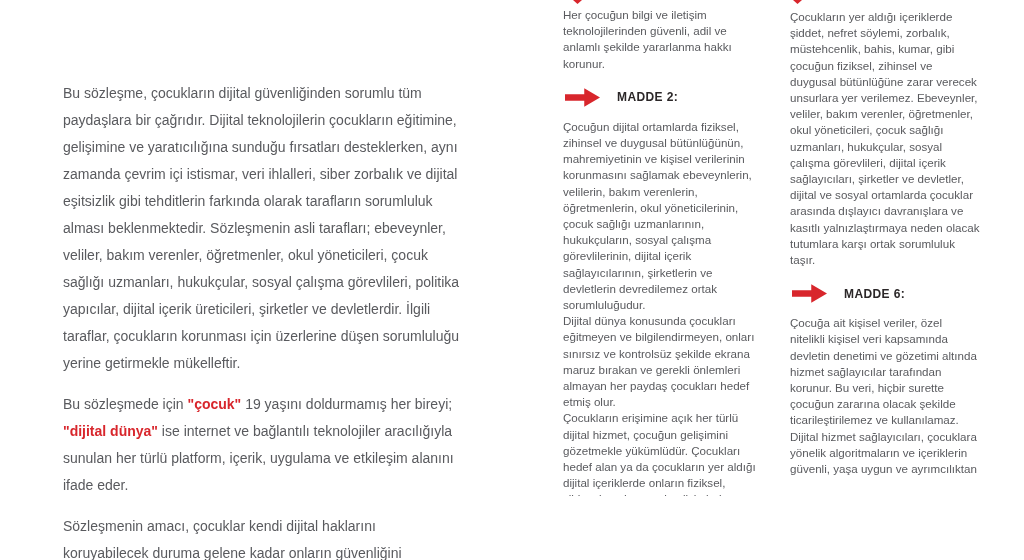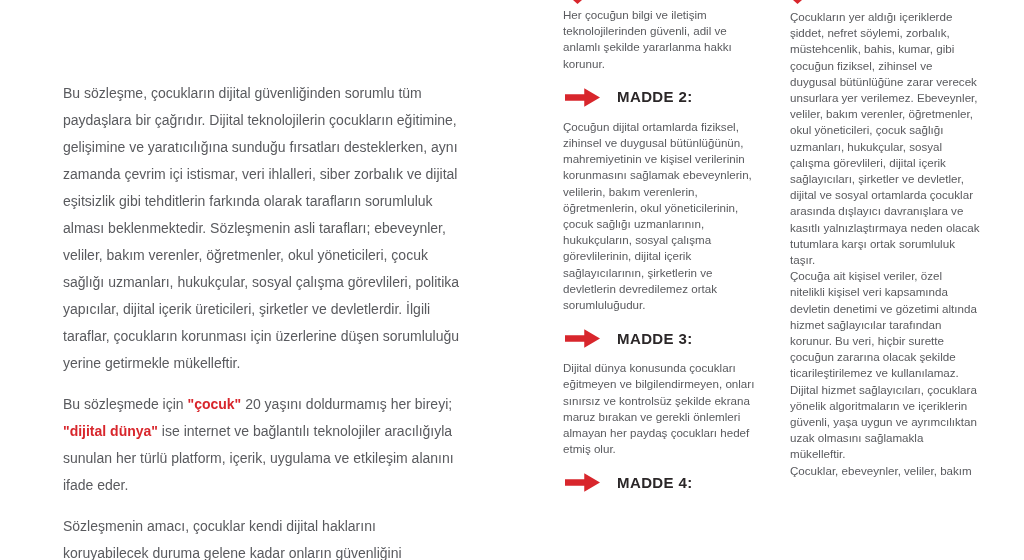--- a/index.html
+++ b/index.html
@@ -13,75 +13,69 @@
   .col-left{left:63px;top:80px;width:400px;font-size:14px;line-height:27px;}
   .col-left p{margin:0 0 14px 0;}
   .term{color:#d8262c;font-weight:bold;}
   .col-mid{left:563px;top:0;width:194px;height:496px;overflow:hidden;
            font-size:11.6px;line-height:16.2px;padding-top:7px;box-sizing:border-box;}
   .col-right{left:790px;top:0;width:190px;height:480px;overflow:hidden;
            font-size:11.6px;line-height:16.2px;padding-top:9px;box-sizing:border-box;}
   .colp{margin:0;}
   .madde-head{display:flex;align-items:center;gap:16px;margin:15px 0 11px 1px;}
   .arrow{width:37px;height:21px;flex:0 0 auto;display:block;}
-  .madde-title{font-size:15px;font-weight:bold;color:#2b2728;letter-spacing:0.4px;white-space:nowrap;}
+  .madde-title{font-size:12px;font-weight:bold;color:#2b2728;letter-spacing:0.4px;white-space:nowrap;}
   .arrow-tip{position:absolute;top:0;width:9px;height:4px;background:#d8262c;
              clip-path:polygon(0 0,100% 0,50% 100%);}
   .tip-mid{left:573px;}
   .tip-right{left:793px;}
 </style>
 </head>
 <body>
 
 <div class="arrow-tip tip-mid"></div>
 <div class="arrow-tip tip-right"></div>
 
 <div class="col col-left">
   <p>Bu sözleşme, çocukların dijital güvenliğinden sorumlu tüm paydaşlara bir çağrıdır. Dijital teknolojilerin çocukların eğitimine, gelişimine ve yaratıcılığına sunduğu fırsatları desteklerken, aynı zamanda çevrim içi istismar, veri ihlalleri, siber zorbalık ve dijital eşitsizlik gibi tehditlerin farkında olarak tarafların sorumluluk alması beklenmektedir. Sözleşmenin asli tarafları; ebeveynler, veliler, bakım verenler, öğretmenler, okul yöneticileri, çocuk sağlığı uzmanları, hukukçular, sosyal çalışma görevlileri, politika yapıcılar, dijital içerik üreticileri, şirketler ve devletlerdir. İlgili taraflar, çocukların korunması için üzerlerine düşen sorumluluğu yerine getirmekle mükelleftir.</p>
-  <p><span>Bu sözleşmede için </span><span class="term">"çocuk"</span><span> 20 yaşını doldurmamış her bireyi; </span><span class="term">"dijital dünya"</span><span> ise internet ve bağlantılı teknolojiler aracılığıyla sunulan her türlü platform, içerik, uygulama ve etkileşim alanını ifade eder.</span></p>
+  <p><span>Bu sözleşmede için </span><span class="term">"çocuk"</span><span> 19 yaşını doldurmamış her bireyi; </span><span class="term">"dijital dünya"</span><span> ise internet ve bağlantılı teknolojiler aracılığıyla sunulan her türlü platform, içerik, uygulama ve etkileşim alanını ifade eder.</span></p>
   <p>Sözleşmenin amacı, çocuklar kendi dijital haklarını koruyabilecek duruma gelene kadar onların güvenliğini sağlamak ve dijital dünyada çocukların üstün yararını gözeten sürdürülebilir bir iş birliği çerçevesi oluşturmaktır. Bu sözleşme yalnızca hukuki bir çerçeve değil, aynı zamanda toplumsal bir seferberlik çağrısıdır. Her çocuk, dijital dünyada da bir birey olarak var olmalı; haklarıyla tanınmalı, sesiyle duyulmalı ve tüm varlığıyla korunmalıdır. Taraflar, ortak sorumluluk bilinciyle dijital dünyada çocukların fiziksel, zihinsel ve duygusal esenliğini koruyacak önlemleri almayı taahhüt ederek aşağıdaki ilkeleri ve yükümlülükleri kabul eder:</p>
 </div>
 
 <div class="col col-mid">
   <p class="colp">Her çocuğun bilgi ve iletişim teknolojilerinden güvenli, adil ve anlamlı şekilde yararlanma hakkı korunur.</p>
 
   <div>
     <div class="madde-head">
       <svg class="arrow" viewBox="0 0 40 24">
           <polygon points="0,8.2 22,8.2 22,1.5 40,12 22,22.5 22,15.8 0,15.8" fill="#d8262c"></polygon>
         </svg>
       <span class="madde-title">MADDE 2:</span>
     </div>
     <p class="colp">Çocuğun dijital ortamlarda fiziksel, zihinsel ve duygusal bütünlüğünün, mahremiyetinin ve kişisel verilerinin korunmasını sağlamak ebeveynlerin, velilerin, bakım verenlerin, öğretmenlerin, okul yöneticilerinin, çocuk sağlığı uzmanlarının, hukukçuların, sosyal çalışma görevlilerinin, dijital içerik sağlayıcılarının, şirketlerin ve devletlerin devredilemez ortak sorumluluğudur.</p>
   </div>
 
   <div>
-    <div class="madde-head">
-      <svg class="arrow" viewBox="0 0 40 24">
-          <polygon points="0,8.2 22,8.2 22,1.5 40,12 22,22.5 22,15.8 0,15.8" fill="#d8262c"></polygon>
-        </svg>
-      <span class="madde-title">MADDE 3:</span>
-    </div>
     <p class="colp">Dijital dünya konusunda çocukları eğitmeyen ve bilgilendirmeyen, onları sınırsız ve kontrolsüz şekilde ekrana maruz bırakan ve gerekli önlemleri almayan her paydaş çocukları hedef etmiş olur.</p>
   </div>
 
   <div>
-    <div class="madde-head">
-      <svg class="arrow" viewBox="0 0 40 24">
-          <polygon points="0,8.2 22,8.2 22,1.5 40,12 22,22.5 22,15.8 0,15.8" fill="#d8262c"></polygon>
-        </svg>
-      <span class="madde-title">MADDE 4:</span>
-    </div>
     <p class="colp">Çocukların erişimine açık her türlü dijital hizmet, çocuğun gelişimini gözetmekle yükümlüdür. Çocukları hedef alan ya da çocukların yer aldığı dijital içeriklerde onların fiziksel, zihinsel ve duygusal gelişimlerine zarar verebilecek unsurlar bulundurulamaz. Dijital içerik ve uygulamalarda</p>
   </div>
 </div>
 
 <div class="col col-right">
   <p class="colp">Çocukların yer aldığı içeriklerde şiddet, nefret söylemi, zorbalık, müstehcenlik, bahis, kumar, gibi çocuğun fiziksel, zihinsel ve duygusal bütünlüğüne zarar verecek unsurlara yer verilemez. Ebeveynler, veliler, bakım verenler, öğretmenler, okul yöneticileri, çocuk sağlığı uzmanları, hukukçular, sosyal çalışma görevlileri, dijital içerik sağlayıcıları, şirketler ve devletler, dijital ve sosyal ortamlarda çocuklar arasında dışlayıcı davranışlara ve kasıtlı yalnızlaştırmaya neden olacak tutumlara karşı ortak sorumluluk taşır.</p>
 
   <div>
+    <div class="madde-head">
+      <svg class="arrow" viewBox="0 0 40 24">
+          <polygon points="0,8.2 22,8.2 22,1.5 40,12 22,22.5 22,15.8 0,15.8" fill="#d8262c"></polygon>
+        </svg>
+      <span class="madde-title">MADDE 6:</span>
+    </div>
     <p class="colp">Çocuğa ait kişisel veriler, özel nitelikli kişisel veri kapsamında devletin denetimi ve gözetimi altında hizmet sağlayıcılar tarafından korunur. Bu veri, hiçbir surette çocuğun zararına olacak şekilde ticarileştirilemez ve kullanılamaz. Dijital hizmet sağlayıcıları, çocuklara yönelik algoritmaların ve içeriklerin güvenli, yaşa uygun ve ayrımcılıktan uzak olmasını sağlamakla mükelleftir.</p>
   </div>
 
   <div>
     <p class="colp">Çocuklar, ebeveynler, veliler, bakım verenler, öğretmenler, okul yöneticileri, çocuk sağlığı uzmanları ve sosyal çalışma görevlileri dijital ortamlarda maruz kalınan istismar, şiddet, nefret söylemi, zorbalık, müstehcenlik, tehdit ve benzeri hukuka aykırı eylemler ve</p>
   </div>
 </div>
 
 </body></html>

